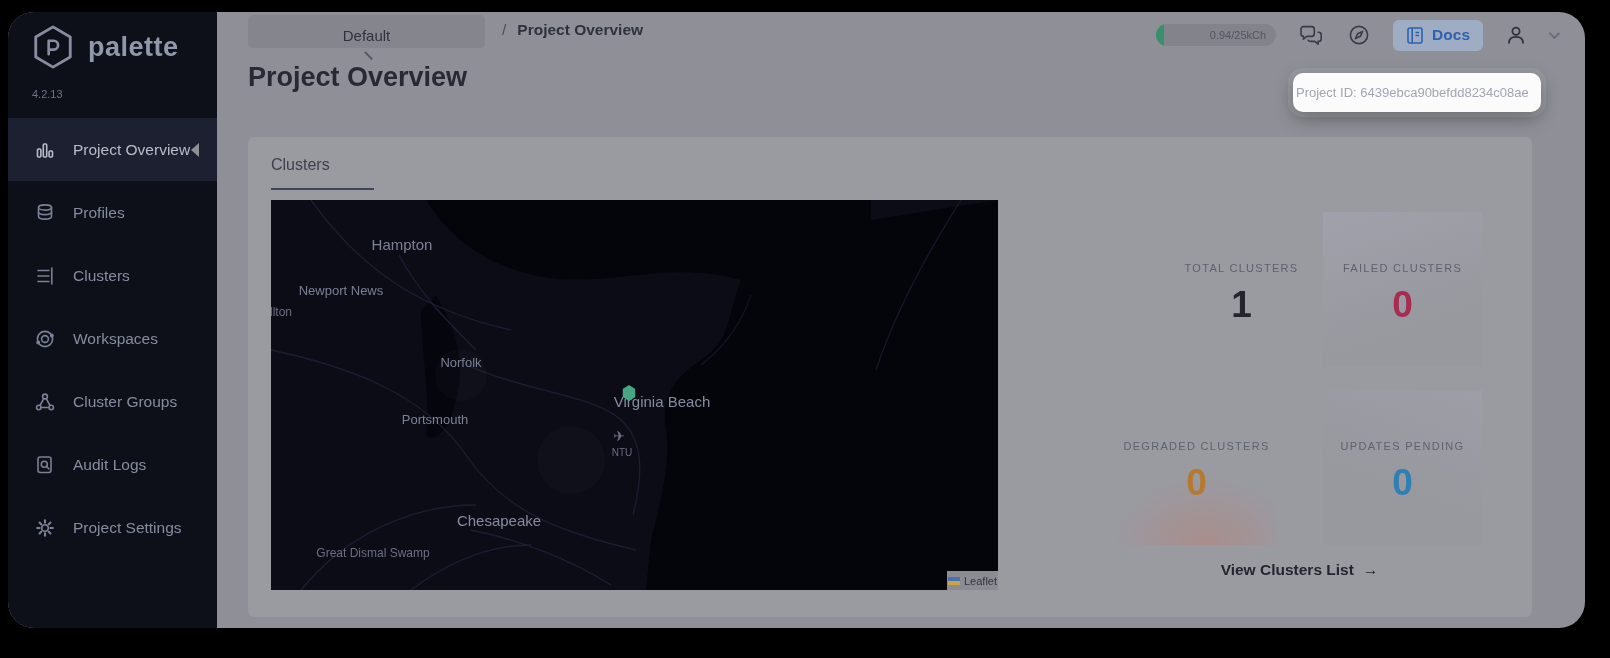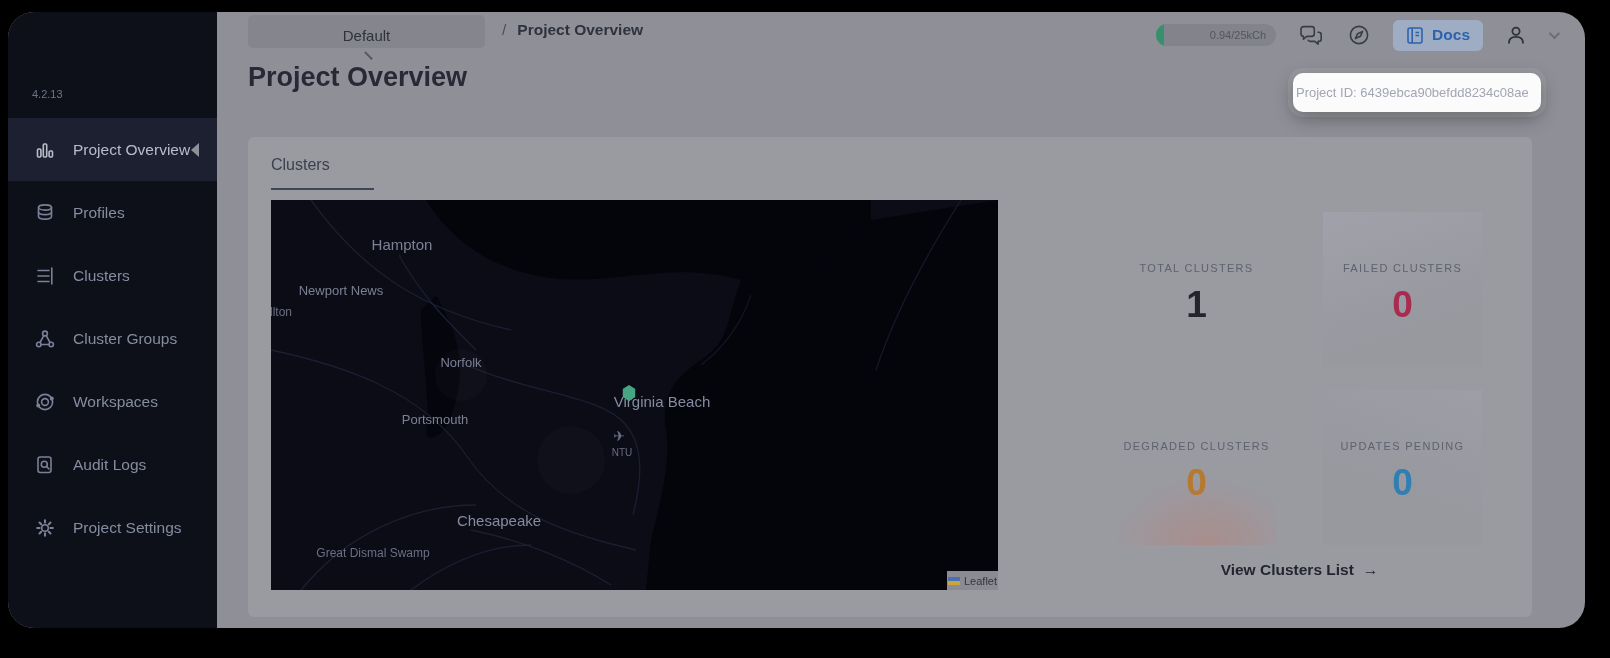--- a/index.html
+++ b/index.html
@@ -85,20 +85,27 @@
   .view-link { position:absolute; left:869px; top:424px; width:365px; text-align:center; font-size:15.5px;
                font-weight:700; color:#23262f; cursor:pointer; }
   .view-link .arr { margin-left:9px; }
 </style>
 </head>
 <body>
 
 <div class="window">
 
   <aside class="sidebar">
+    <div class="logo-row">
+      <svg width="46" height="46" viewBox="0 0 48 48" fill="none">
+        <path d="M24 3 L42 13.5 V34.5 L24 45 L6 34.5 V13.5 Z" stroke="#878ca0" stroke-width="3" stroke-linejoin="round"></path>
+        <path d="M19.5 17.5 V31.5 M19.5 17.5 h5.2 a4.6 4.6 0 0 1 0 9.2 h-5.2" stroke="#878ca0" stroke-width="2.8" stroke-linecap="round" stroke-linejoin="round"></path>
+      </svg>
+      <span class="wordmark">palette</span>
+    </div>
     <div class="version">4.2.13</div>
     <nav class="menu" id="side-menu">
         <div class="menu-item active">
           <span class="mi-icon">
             <svg width="22" height="22" viewBox="0 0 22 22" fill="none" stroke-width="1.6" stroke="currentColor" stroke-linecap="round" stroke-linejoin="round">
               <rect x="3.5" y="10" width="3.4" height="8" rx="1"></rect>
               <rect x="9.3" y="5" width="3.4" height="13" rx="1"></rect>
               <rect x="15.1" y="12" width="3.4" height="6" rx="1"></rect>
             </svg>
           </span>
@@ -116,42 +123,42 @@
           <span>Profiles</span>
         </div>
         <div class="menu-item">
           <span class="mi-icon">
             <svg width="22" height="22" viewBox="0 0 22 22" fill="none" stroke-width="1.6" stroke="currentColor" stroke-linecap="round" stroke-linejoin="round">
               <path d="M4,5.5 h11 M4,11 h11 M4,16.5 h11"></path>
               <path d="M17.8,3 v16"></path>
             </svg>
           </span>
           <span>Clusters</span>
+        </div>
+        <div class="menu-item">
+          <span class="mi-icon">
+            <svg width="22" height="22" viewBox="0 0 22 22" fill="none" stroke-width="1.6" stroke="currentColor" stroke-linecap="round" stroke-linejoin="round">
+              <circle cx="11" cy="11" r="7.6"></circle>
+              <circle cx="11" cy="11" r="3.4"></circle>
+              <circle cx="17.8" cy="7.5" r="1.2" fill="currentColor"></circle>
+              <circle cx="4.2" cy="14.5" r="1.2" fill="currentColor"></circle>
+            </svg>
+          </span>
+          <span>Workspaces</span>
         </div>
         <div class="menu-item">
           <span class="mi-icon">
             <svg width="22" height="22" viewBox="0 0 22 22" fill="none" stroke-width="1.6" stroke="currentColor" stroke-linecap="round" stroke-linejoin="round">
               <circle cx="11" cy="5.5" r="2.4"></circle>
               <circle cx="4.8" cy="16.5" r="2.2"></circle>
               <circle cx="17.2" cy="16.5" r="2.2"></circle>
               <path d="M9.8,7.6 L6,14.5 M12.2,7.6 L16,14.5 M7,16.5 h8"></path>
             </svg>
           </span>
           <span>Cluster Groups</span>
-        </div>
-        <div class="menu-item">
-          <span class="mi-icon">
-            <svg width="22" height="22" viewBox="0 0 22 22" fill="none" stroke-width="1.6" stroke="currentColor" stroke-linecap="round" stroke-linejoin="round">
-              <circle cx="11" cy="11" r="7.6"></circle>
-              <circle cx="11" cy="11" r="3.4"></circle>
-              <circle cx="17.8" cy="7.5" r="1.2" fill="currentColor"></circle>
-              <circle cx="4.2" cy="14.5" r="1.2" fill="currentColor"></circle>
-            </svg>
-          </span>
-          <span>Workspaces</span>
         </div>
         <div class="menu-item">
           <span class="mi-icon">
             <svg width="22" height="22" viewBox="0 0 22 22" fill="none" stroke-width="1.6" stroke="currentColor" stroke-linecap="round" stroke-linejoin="round">
               <rect x="4" y="3" width="13" height="15.5" rx="2.2"></rect>
               <circle cx="10.3" cy="10.3" r="3"></circle>
               <path d="M12.4,12.4 L15,15"></path>
             </svg>
           </span>
           <span>Audit Logs</span>
@@ -261,21 +268,21 @@
       <div class="leaflet-attr">
         <span class="flag">
             <span class="b" style="display:block"></span>
             <span class="y" style="display:block"></span>
           </span>
         <span>Leaflet</span>
       </div>
     </div>
 
     <div id="stats">
-        <div class="stat-card total" style="left: 869px; top: 75px;">
+        <div class="stat-card total" style="left: 914px; top: 75px;">
           <div class="stat-label">TOTAL CLUSTERS</div>
           <div class="stat-value" style="color: rgb(35, 36, 44);">1</div>
         </div>
         <div class="stat-card failed" style="left: 1075px; top: 75px;">
           <div class="stat-label">FAILED CLUSTERS</div>
           <div class="stat-value" style="color: rgb(168, 44, 82);">0</div>
         </div>
         <div class="stat-card degraded" style="left: 869px; top: 253px;">
           <div class="stat-label">DEGRADED CLUSTERS</div>
           <div class="stat-value" style="color: rgb(181, 121, 47);">0</div>

